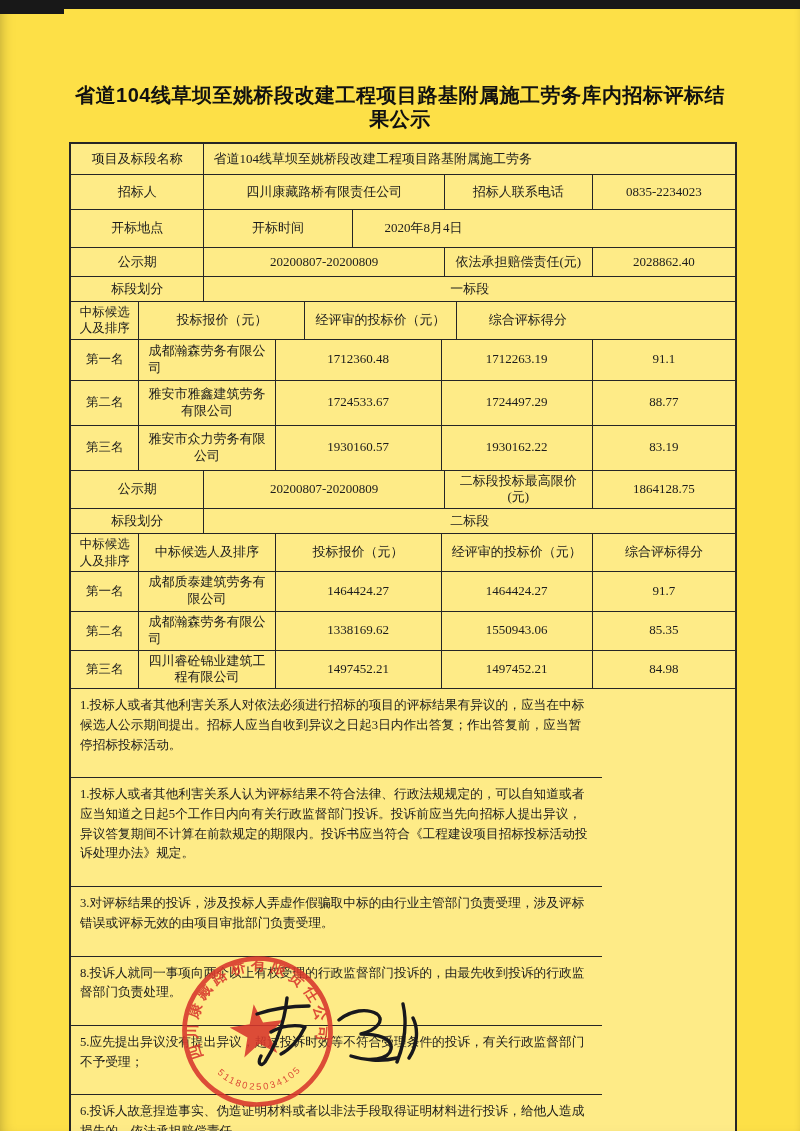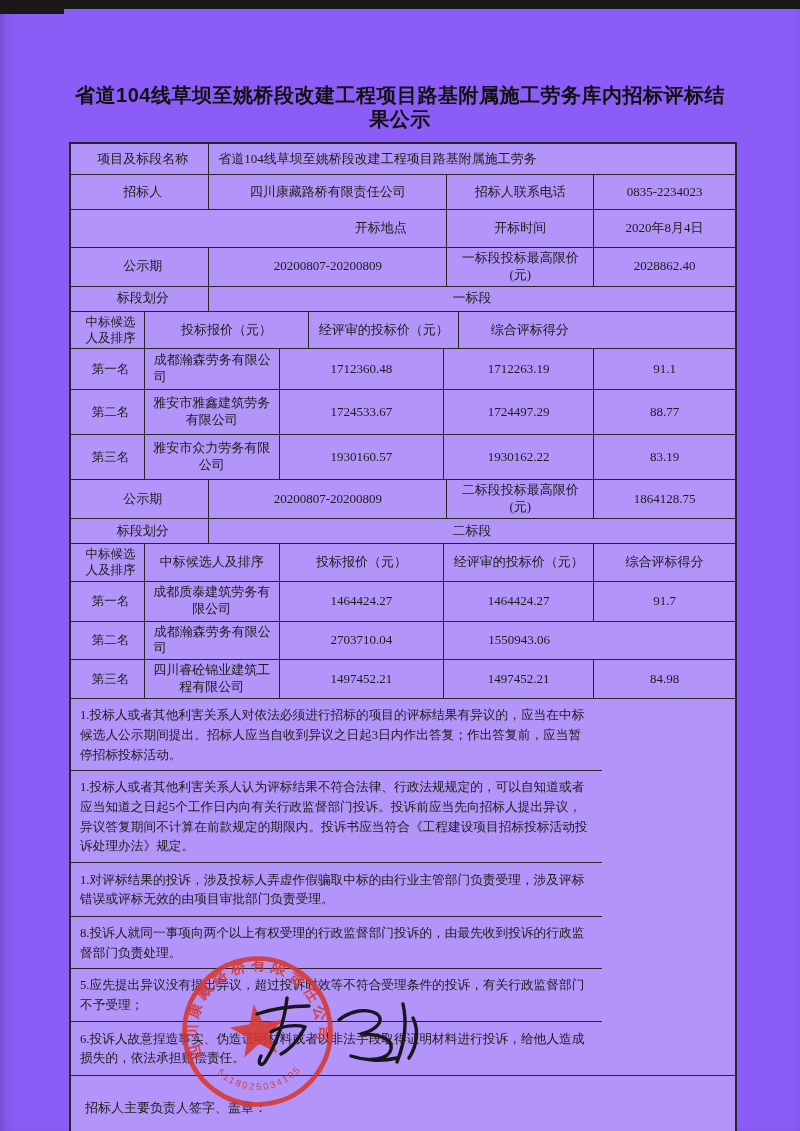--- a/index.html
+++ b/index.html
@@ -1,53 +1,53 @@
 <!DOCTYPE html>
 <html><head>
 <meta charset="utf-8">
 <style>
   * { margin:0; padding:0; box-sizing:border-box; }
   html,body { width:800px; }
   body { background:#e9e7e4; font-family:"Liberation Serif","DejaVu Serif",serif; }
   .page {
-    position:relative; width:800px; height:1131px; background:#8b5cf6; overflow:hidden;
+    position:relative; width:800px; height:1131px; background:#fde047; overflow:hidden;
     color:#1c1c1c;
     box-shadow: inset 10px 0 16px -12px rgba(0,0,0,.38), inset -5px 0 10px -8px rgba(0,0,0,.18);
   }
   .scan-top-band { position:absolute; top:0; left:0; width:100%; height:9px; background:#181818; }
   .scan-top-band:after { content:""; position:absolute; left:0; top:9px; width:64px; height:5px; background:#181818; }
 
   .title {
     position:absolute; top:84px; left:66px; width:668px;
     text-align:center; font-size:20px; font-weight:bold; line-height:1.18;
     font-family:"Liberation Sans","DejaVu Sans",sans-serif; letter-spacing:.5px; color:#111;
   }
 
   .doc-table {
     position:absolute; top:142px; left:69px; width:668px;
     border:2px solid #262626; font-size:13px; background:rgba(255,255,255,.35);
   }
-  .tr { display:flex; border-bottom:1.5px solid #262626;padding-left:6px; }
+  .tr { display:flex; border-bottom:1.5px solid #262626; }
   .tr:last-child { border-bottom:none; }
   .td {
     border-right:1.5px solid #262626; display:flex; align-items:center; justify-content:center;
     text-align:center; padding:2px 5px; line-height:1.3;
   }
   .td:last-child { border-right:none; }
   .td.left { justify-content:flex-start; text-align:left; padding-left:9px; }
 
   .wa1 { width:20.1%; } .wa2 { width:36.2%; } .wa3 { width:22.3%; } .wa4 { width:21.4%; }
   .waspan { width:79.9%; }
   .wb1 { width:10.3%; font-size:12.5px; } .wb2 { width:20.5%; } .wb3 { width:25%; }
   .wb4 { width:22.8%; } .wb5 { width:21.4%; }
 
   .notes-row { display:flex; border-bottom:1.5px solid #262626; }
   .notes-body { width:79.9%; display:block; }
   .note-cell {
-    border-bottom:1.5px solid #262626; padding:7px 9px 5px 9px; display:flex; align-items:center;
+    border-bottom:1.5px solid #262626; padding:7px 9px 22px 9px; display:flex; align-items:center;
   }
   .note-cell:last-child { border-bottom:none; }
   .note-text { line-height:1.55; text-align:left; font-size:12.7px; }
 
   .footer-row { min-height:66px; }
   .footer-cell { width:100%; justify-content:flex-start; text-align:left; padding-left:8px; }
 
   .stamp { position:absolute; left:177px; top:951px; width:161px; height:161px; opacity:.88; transform:rotate(-8deg); }
   .stamp text { font-family:"Liberation Sans","DejaVu Sans",sans-serif; }
   .stamp-company-text { font-size:16px; letter-spacing:4.5px; font-weight:bold; }
@@ -69,30 +69,30 @@
       <div class="td waspan left">省道104线草坝至姚桥段改建工程项目路基附属施工劳务</div>
     </div>
 
     <div class="tr" style="min-height:35px;">
       <div class="td wa1">招标人</div>
       <div class="td wa2">四川康藏路桥有限责任公司</div>
       <div class="td wa3">招标人联系电话</div>
       <div class="td wa4">0835-2234023</div>
     </div>
 
-    <div class="tr" style="min-height:38px;justify-content:flex-end;">
+    <div class="tr" style="min-height:38px;">
       <div class="td wa1">开标地点</div>
       <div class="td wa3">开标时间</div>
       <div class="td wa4">2020年8月4日</div>
     </div>
 
     <div class="tr" style="min-height:29px;">
       <div class="td wa1">公示期</div>
       <div class="td wa2">20200807-20200809</div>
-      <div class="td wa3">一标段投标最高限价(元)</div>
+      <div class="td wa3">依法承担赔偿责任(元)</div>
       <div class="td wa4">2028862.40</div>
     </div>
 
     <div class="tr" style="min-height:25px;">
       <div class="td wa1">标段划分</div>
       <div class="td waspan">一标段</div>
     </div>
 
     <div class="tr" style="min-height:32px;">
       <div class="td wb1">中标候选人及排序</div>
@@ -146,41 +146,42 @@
     <div class="tr" style="min-height:40px;">
       <div class="td wb1">第一名</div>
       <div class="td wb2">成都质泰建筑劳务有限公司</div>
       <div class="td wb3">1464424.27</div>
       <div class="td wb4">1464424.27</div>
       <div class="td wb5">91.7</div>
     </div>
     <div class="tr" style="min-height:37px;">
       <div class="td wb1">第二名</div>
       <div class="td wb2 left">成都瀚森劳务有限公司</div>
-      <div class="td wb3">2703710.04</div>
+      <div class="td wb3">1338169.62</div>
       <div class="td wb4">1550943.06</div>
+      <div class="td wb5">85.35</div>
     </div>
     <div class="tr" style="min-height:38px;">
       <div class="td wb1">第三名</div>
       <div class="td wb2">四川睿砼锦业建筑工程有限公司</div>
       <div class="td wb3">1497452.21</div>
       <div class="td wb4">1497452.21</div>
       <div class="td wb5">84.98</div>
     </div>
 
     <div class="notes-row">
       <div class="notes-body">
         <div class="note-cell" style="min-height:56px;">
           <div class="note-text">1.投标人或者其他利害关系人对依法必须进行招标的项目的评标结果有异议的，应当在中标候选人公示期间提出。招标人应当自收到异议之日起3日内作出答复；作出答复前，应当暂停招标投标活动。</div>
         </div>
         <div class="note-cell" style="min-height:76px;">
           <div class="note-text">1.投标人或者其他利害关系人认为评标结果不符合法律、行政法规规定的，可以自知道或者应当知道之日起5个工作日内向有关行政监督部门投诉。投诉前应当先向招标人提出异议，异议答复期间不计算在前款规定的期限内。投诉书应当符合《工程建设项目招标投标活动投诉处理办法》规定。</div>
         </div>
         <div class="note-cell" style="min-height:54px;">
-          <div class="note-text">1.对评标结果的投诉，涉及投标人弄虚作假骗取中标的由行业主管部门负责受理，涉及评标错误或评标无效的由项目审批部门负责受理。</div>
+          <div class="note-text">3.对评标结果的投诉，涉及投标人弄虚作假骗取中标的由行业主管部门负责受理，涉及评标错误或评标无效的由项目审批部门负责受理。</div>
         </div>
         <div class="note-cell" style="min-height:50px;">
           <div class="note-text">8.投诉人就同一事项向两个以上有权受理的行政监督部门投诉的，由最先收到投诉的行政监督部门负责处理。</div>
         </div>
         <div class="note-cell" style="min-height:40px;">
           <div class="note-text">5.应先提出异议没有提出异议，超过投诉时效等不符合受理条件的投诉，有关行政监督部门不予受理；</div>
         </div>
         <div class="note-cell" style="min-height:53px;">
           <div class="note-text">6.投诉人故意捏造事实、伪造证明材料或者以非法手段取得证明材料进行投诉，给他人造成损失的，依法承担赔偿责任。</div>
         </div>

